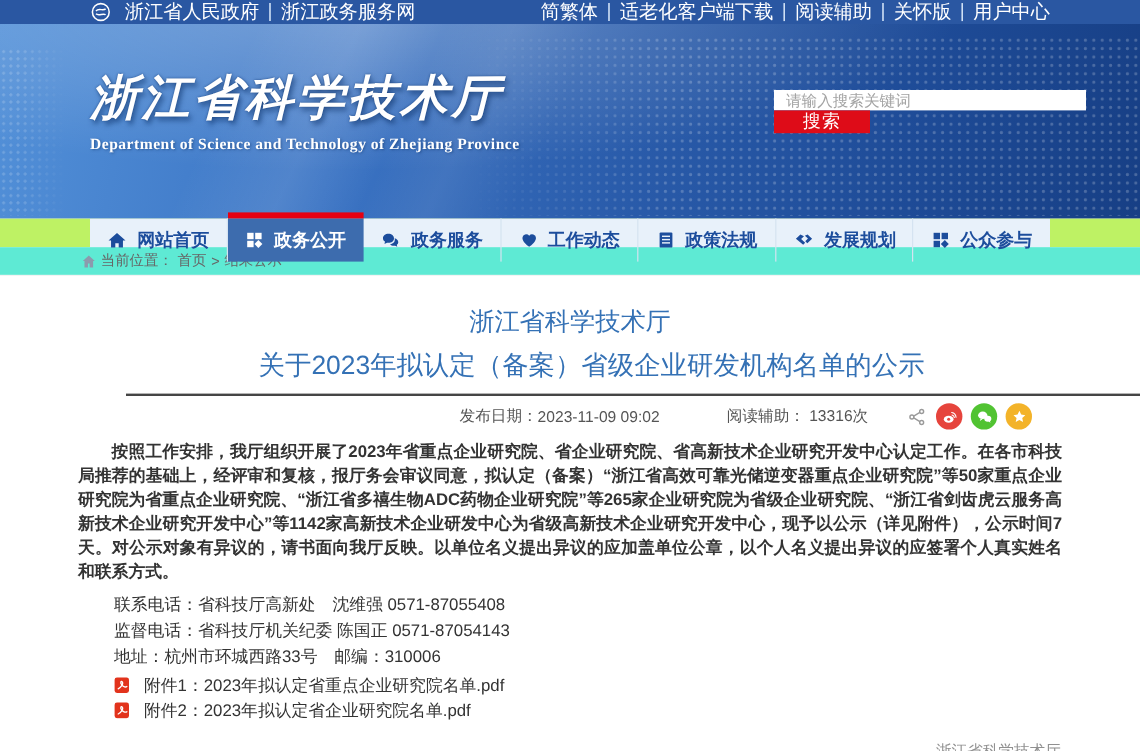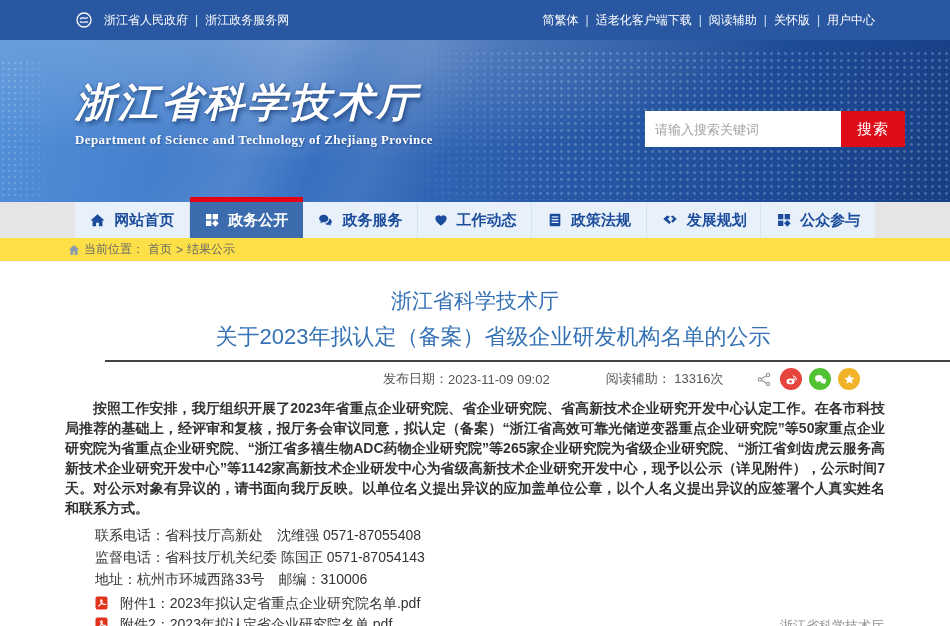--- a/index.html
+++ b/index.html
@@ -3,21 +3,21 @@
 <meta charset="utf-8">
 <style>
   * { margin:0; padding:0; box-sizing:border-box; }
   html,body { background:#fff; }
   .page {
     position:relative; width:950px; height:626px; overflow:hidden; background:#fff;
     font-family:"Liberation Sans","DejaVu Sans",sans-serif; margin:0 auto;
   }
   
   .topbar {
-    height:40px; background:#2a57a2; color:#fff; font-size:12px;
+    height:20px; background:#2a57a2; color:#fff; font-size:16px;
     display:flex; justify-content:space-between; align-items:center; padding:0 75px;
   }
   .tb-group { display:flex; align-items:center; gap:7px; }
   .tb-link { color:#fff; cursor:pointer; white-space:nowrap; }
   .tb-sep { color:#cfe0f5; }
   .tb-emblem { display:flex; align-items:center; margin-right:4px; }
   
   .banner {
     position:relative; height:162px;
     background:
@@ -46,48 +46,48 @@
   .site-logo-cn {
     font-size:40px; font-weight:bold; font-style:italic; letter-spacing:3px; line-height:1.1;
     text-shadow:2px 3px 4px rgba(10,45,100,.55), 0 0 2px rgba(20,60,120,.8);
     white-space:nowrap;
   }
   .site-logo-en {
     font-family:"Liberation Serif","DejaVu Serif",serif; font-weight:bold;
     font-size:13px; margin-top:8px; letter-spacing:.4px; white-space:nowrap;
     text-shadow:1px 1px 2px rgba(10,45,100,.5);
   }
-  .search-box { position:absolute; right:45px; top:71px; display:flex; width:260px; height:36px; }
+  .search-box { position:absolute; right:45px; top:55px; display:flex; width:260px; height:36px;flex-direction:column; }
   .search-input {
     flex:1; border:none; outline:none; padding:0 10px; font-size:13px; color:#333;
     font-family:"Liberation Sans","DejaVu Sans",sans-serif;
   }
   .search-input::placeholder { color:#a3a3a3; }
   .search-btn {
     width:80px; border:none; background:#de0c18; color:#fff; font-size:15px; cursor:pointer;
     font-family:"Liberation Sans","DejaVu Sans",sans-serif; letter-spacing:1px;
   }
   
-  .nav { height:36px; background:#e5e5e5; }
+  .nav { height:24px; background:#bef264; }
   .nav-inner { margin-left:75px; width:800px; height:36px; display:flex; background:#e8f1fa; }
   .nav-item {
     position:relative; flex:1; display:flex; align-items:center; justify-content:center; gap:8px;
     color:#1c4d9c; font-size:15px; font-weight:bold; cursor:pointer; white-space:nowrap;
     border-right:1px solid #d5e3f1;
   }
   .nav-item:last-child { border-right:none; }
   .nav-item .nav-ico { display:flex; }
   .nav-item.active { background:#3d6cae; color:#fff; border-right:none; }
   .nav-item.active::before {
     content:""; position:absolute; top:-5px; left:0; right:0; height:5px; background:#e60012;
   }
   
   .breadcrumb {
     height:24px; display:flex; align-items:center; gap:4px;
-    padding-left:68px; font-size:12px; color:#666; background:#fde047; border-bottom:1px solid #f3f3f3;
+    padding-left:68px; font-size:12px; color:#666; background:#5eead4; border-bottom:1px solid #f3f3f3;
   }
   .bc-link { color:#666; cursor:pointer; }
   
   .article { position:relative; padding-top:26px; }
   .art-title1 { text-align:center; color:#3471b5; font-size:21px; font-weight:normal; line-height:26px; }
   .art-title2 { text-align:center; color:#3471b5; font-size:22px; font-weight:normal; line-height:30px; margin-top:8px;padding-left:36px; }
   .title-divider { height:2px; background:#454545; margin-left:105px; margin-top:8px; }
   .meta-row { position:relative; height:34px; display:flex; align-items:center; padding-left:383px; font-size:13px; color:#555; }
   .meta-views { margin-left:56px; }
   .share { position:absolute; right:90px; top:50%; transform:translateY(-50%); display:flex; align-items:center; gap:7px; }

